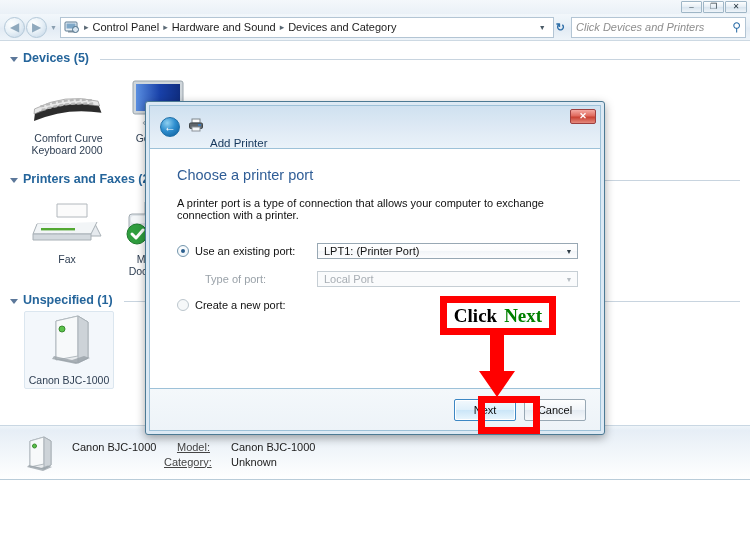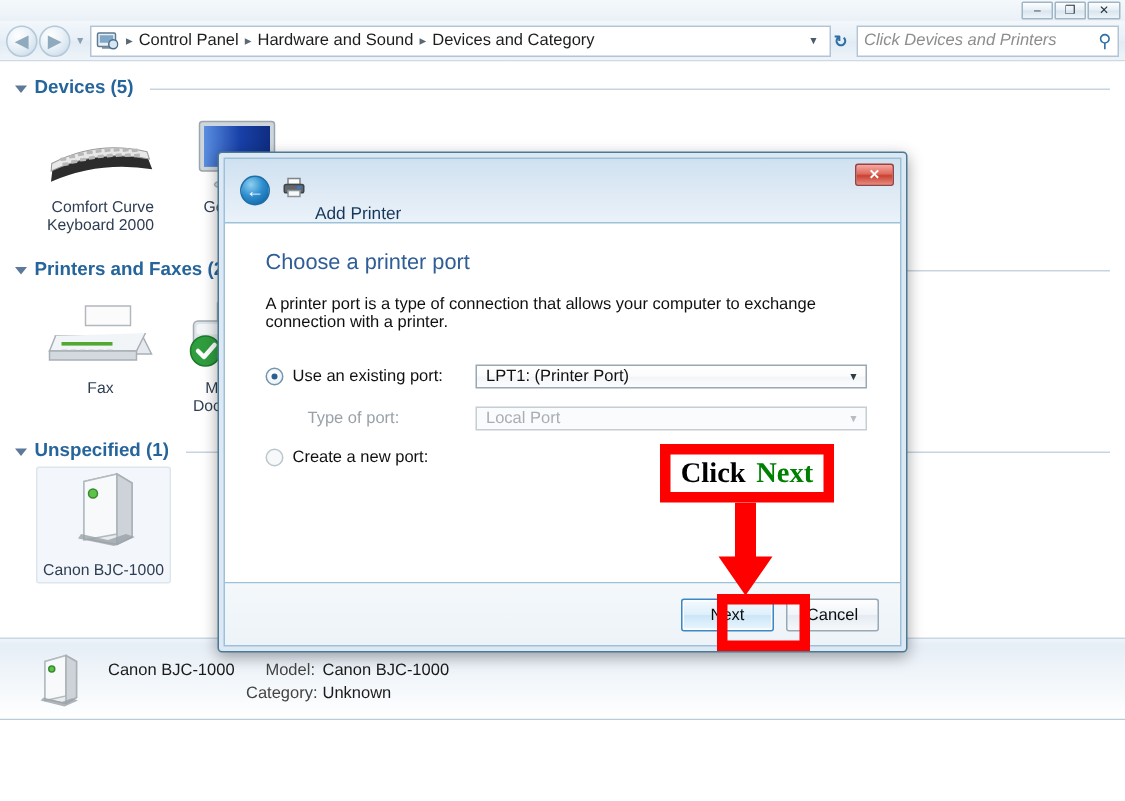--- a/index.html
+++ b/index.html
@@ -181,21 +181,21 @@
     width: 750px; height: 54px;
     background: linear-gradient(to bottom,#eef4f9 0%,#e6eef6 8%,#f4f8fb 60%,#ffffff 100%);
     border-top: 1px solid #c9d7e3;
     display: flex; align-items: center;
     padding: 4px 0 0 18px;
   }
   .dp-icon { width: 42px; display:flex; align-items:center; justify-content:center; }
   .dp-text { margin-left: 12px; }
   .dp-row { display: flex; align-items: baseline; font-size: 11px; line-height: 15px; }
   .dp-name { color: #1b1b1b; width: 92px; }
-  .dp-key { color: #444; width: 46px; text-align: right; margin-right: 5px; }
+  .dp-key { color: #444; width: 46px; text-align: right; margin-right: 21px; text-decoration: underline; }
   .dp-val { color: #1b1b1b; }
 
   
   .dialog {
     position: absolute; left: 145px; top: 101px;
     width: 460px; height: 334px;
     border: 1px solid #4c7a94;
     border-radius: 3px;
     background: #dce9f4;
     box-shadow: 0 3px 10px rgba(0,0,0,0.35);

